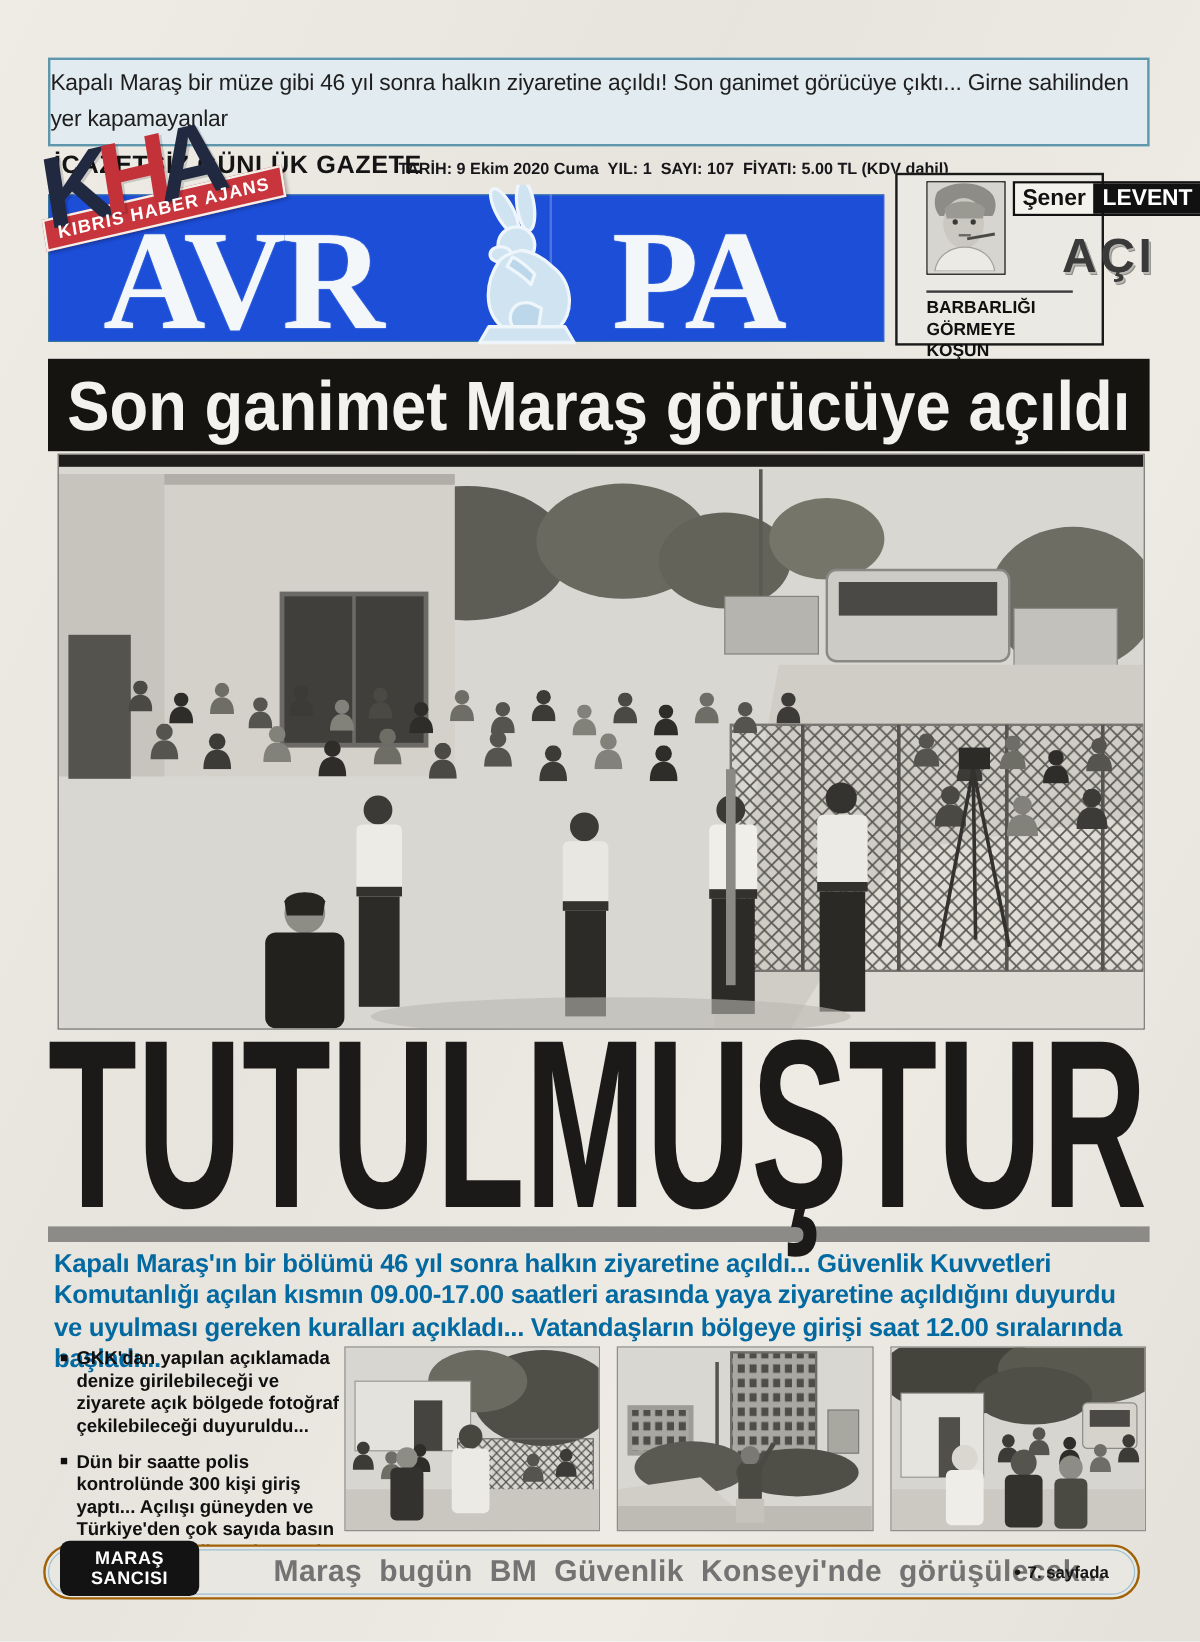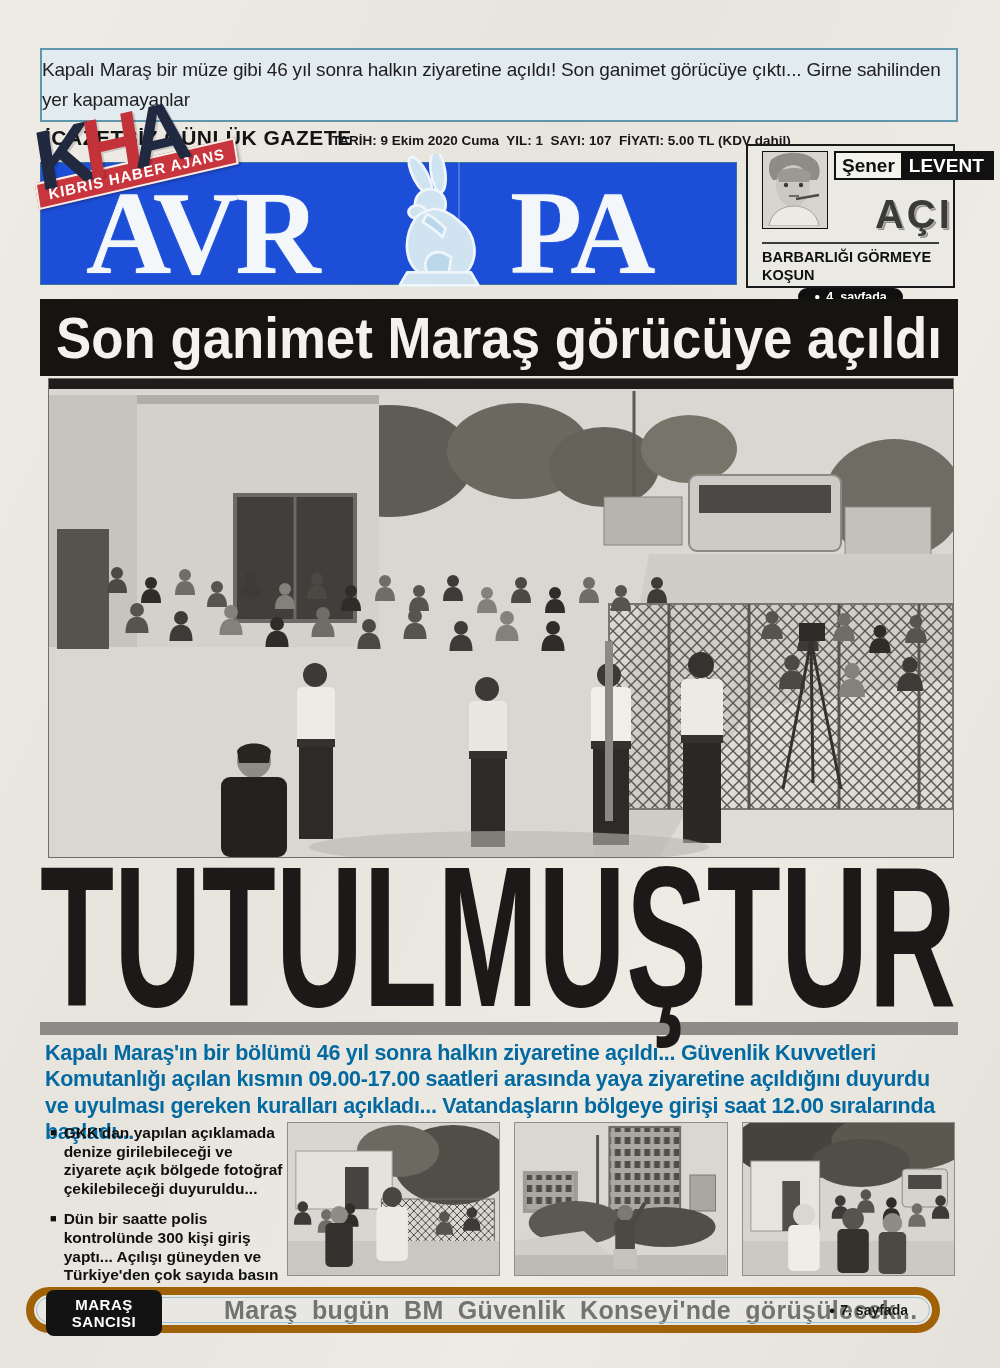--- a/index.html
+++ b/index.html
@@ -24,21 +24,21 @@
 
   
   .kha{left:30px;top:128px;transform:rotate(-13deg) skewX(-4deg);transform-origin:left top;width:210px;}
   .kha-letters{font-weight:bold;font-size:84px;line-height:.85;letter-spacing:-12px;
       text-shadow:2px 2px 0 rgba(0,0,0,.15);}
   .kha-letters .n{color:#20293f;} .kha-letters .r{color:#c23238;}
   .kha-ribbon{margin-top:-16px;margin-left:-4px;background:#c9353c;color:#fff;font-weight:bold;font-size:15px;
       letter-spacing:1px;padding:3px 10px;border:2px solid #f3f0ea;width:max-content;box-shadow:2px 2px 3px rgba(0,0,0,.25);}
 
   
-  .levent{left:746px;top:144px;width:209px;height:144px;border:2px solid #1a1a1a;background:#ebe9e3;padding:5px 14px;box-sizing:border-box;}
+  .levent{left:746px;top:144px;width:174px;height:144px;border:2px solid #1a1a1a;background:#ebe9e3;padding:5px 24px;box-sizing:border-box;}
   .levent-top{display:flex;gap:6px;}
   .portrait{width:64px;height:76px;border:1px solid #111;background:#d9d7d1;flex:none;}
   .levent-right{flex:1;display:flex;flex-direction:column;align-items:center;}
   .nameplate{display:inline-flex;border:2px solid #111;font-weight:bold;font-size:19px;line-height:1;}
   .nameplate .first{background:#f4f2ec;color:#111;padding:3px 6px;}
   .nameplate .last{background:#111;color:#fff;padding:3px 8px;}
   .col-title{font-weight:bold;font-size:40px;color:#3a3a3a;letter-spacing:3px;margin-top:12px;
       text-shadow:1px 1px 0 #b9b7b1,2px 2px 0 #8f8d88;}
   .levent-divider{border-top:2px solid #3c3c3c;margin:5px 0 4px;}
   .levent-headline{font-weight:bold;font-size:14.5px;line-height:1.25;color:#101010;}
@@ -59,21 +59,21 @@
   .bullets{left:50px;top:1124px;width:238px;}
   .bullet{display:flex;gap:7px;margin-bottom:12px;font-weight:bold;font-size:15.5px;line-height:1.2;color:#101010;}
   .bullet .sq{font-size:11px;margin-top:2px;flex:none;}
   .pageref-inline{font-weight:normal;font-style:italic;font-size:15px;margin-left:14px;}
 
   
   .photos-row{left:287px;top:1122px;width:668px;height:154px;display:flex;gap:14px;}
   .sphoto{flex:1;border:1px solid #8f8e89;overflow:hidden;background:#d8d6d0;}
 
   
-  .bottombar{left:26px;top:1287px;width:914px;height:46px;border:8px solid #a16207;border-radius:23px;background:#e9e7e1;box-sizing:border-box;}
+  .bottombar{left:36px;top:1287px;width:914px;height:46px;border:2px solid #a16207;border-radius:23px;background:#e9e7e1;box-sizing:border-box;}
   .bottombar:after{content:"";position:absolute;inset:2px;border:1.5px solid #9dc0d3;border-radius:19px;pointer-events:none;}
   .bb-badge{position:absolute;left:12px;top:-5px;width:116px;height:46px;background:#131313;border-radius:8px;
       color:#fff;font-weight:bold;font-size:15px;line-height:1.15;display:flex;flex-direction:column;
       align-items:center;justify-content:center;letter-spacing:.5px;z-index:2;}
   .bb-headline{position:absolute;left:190px;top:50%;transform:translateY(-50%);font-weight:bold;font-size:25px;
       color:#737373;letter-spacing:.3px;word-spacing:7px;white-space:nowrap;}
   .bb-pageref{position:absolute;right:24px;top:50%;transform:translateY(-50%);font-size:14px;font-weight:bold;
       color:#151515;display:flex;align-items:center;gap:5px;}
   .bb-pageref .dot{font-size:11px;}
 </style>

